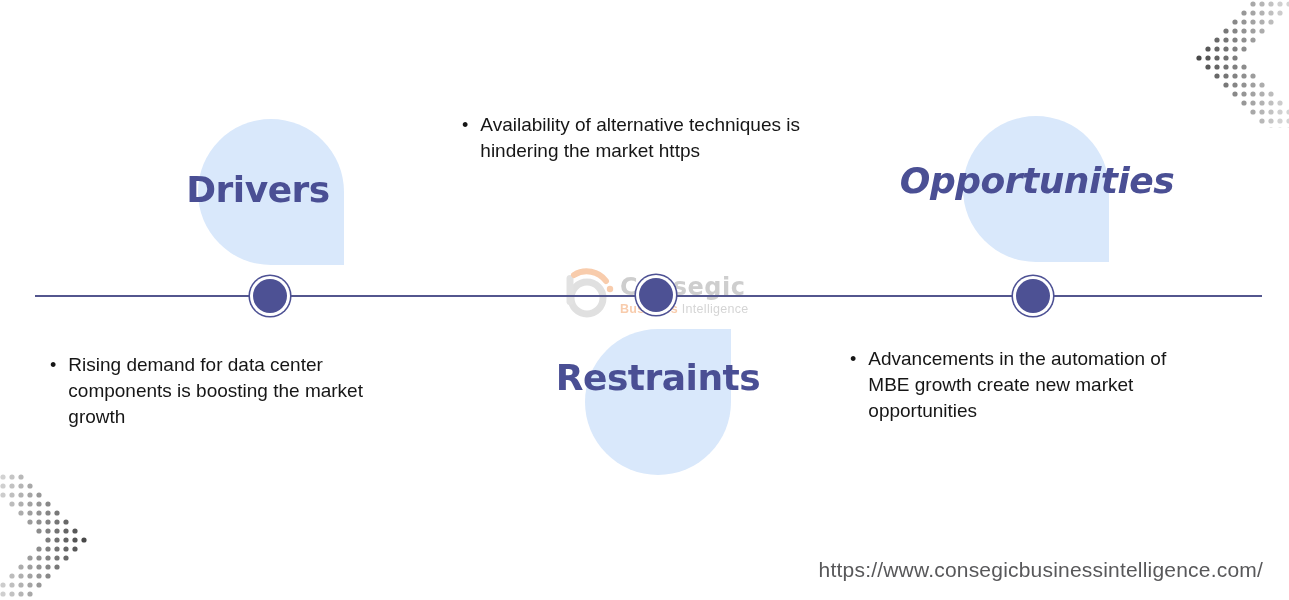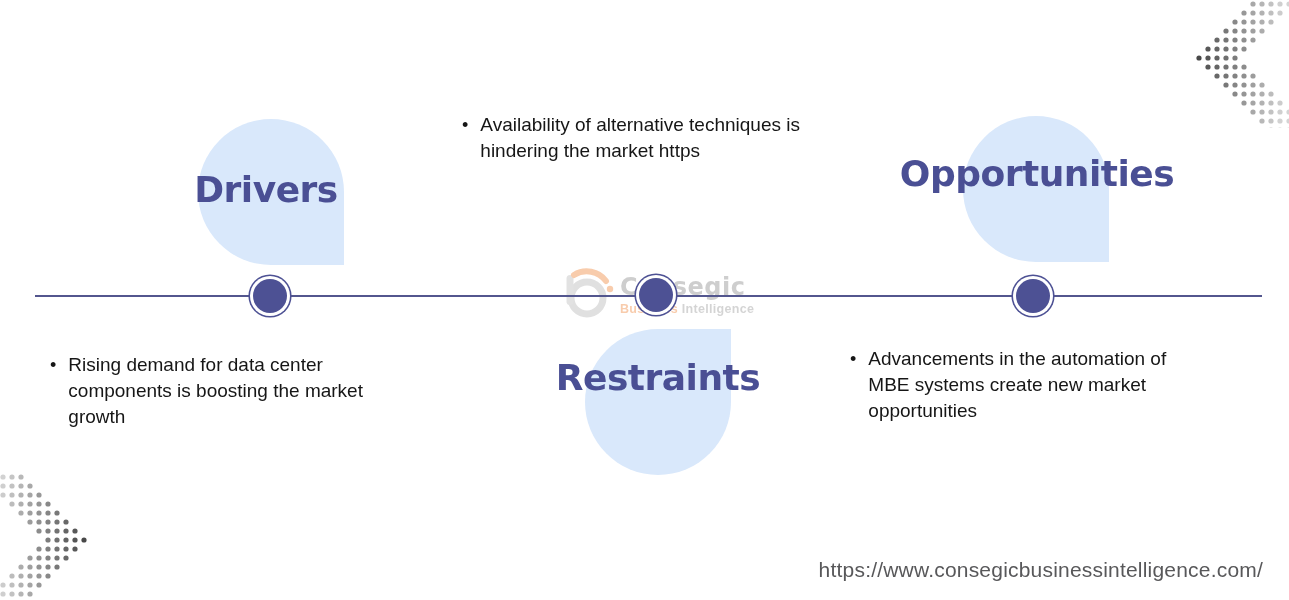--- a/index.html
+++ b/index.html
@@ -53,22 +53,22 @@
     font-family: "DejaVu Sans", sans-serif;
     font-weight: 700;
     font-size: 36px;
     line-height: 44px;
     color: var(--heading, #4a4f94);
     text-align: center;
     letter-spacing: -0.5px;
     z-index: 2;
     white-space: nowrap;
   }
-  .lbl-drivers       { left: 116px; top: 168px; width: 300px; }
-  .lbl-opportunities { left: 872px; top: 152px; width: 330px; }
+  .lbl-drivers       { left: 108px; top: 168px; width: 300px; }
+  .lbl-opportunities { left: 872px; top: 159px; width: 330px; font-style: italic; }
   .lbl-restraints    { left: 508px; top: 356px; width: 300px; }
 
   
   .bullet-block {
     position: absolute;
     display: flex;
     gap: 12px;
     color: var(--body-text, #161616);
     font-size: 19px;
     line-height: 26px;
@@ -92,21 +92,21 @@
   .wm-text { display: flex; flex-direction: column; }
   .wm-brand {
     font-family: "DejaVu Sans", sans-serif;
     font-weight: 700;
     font-size: 24px;
     color: #9e9e9e;
     letter-spacing: 0.5px;
   }
   .wm-tag { font-size: 12.5px; letter-spacing: 0.3px; margin-top: 1px; }
   .wm-tag .w1 { color: var(--watermark-orange, #f29a5c); font-weight: 700; }
-  .wm-tag .w2 { color: #ababab; font-weight: 700; }
+  .wm-tag .w2 { color: #ababab; font-weight: 400; }
 
   
   .footer-url {
     position: absolute;
     right: 26px; top: 558px;
     font-size: 21px;
     color: var(--url-text, #58585a);
     letter-spacing: 0.2px;
     text-decoration: none;
     z-index: 2;
@@ -326,18 +326,18 @@
     <span>Availability of alternative techniques is hindering the market https</span>
   </div>
 
   <div class="bullet-block bb-left">
     <span class="dot">•</span>
     <span>Rising demand for data center components is boosting the market growth</span>
   </div>
 
   <div class="bullet-block bb-right">
     <span class="dot">•</span>
-    <span>Advancements in the automation of MBE systems create new market opportunities</span>
+    <span>Advancements in the automation of MBE growth create new market opportunities</span>
   </div>
 
   <a class="footer-url" href="#">https://www.consegicbusinessintelligence.com/</a>
 
 </div>
 
 </body></html>

